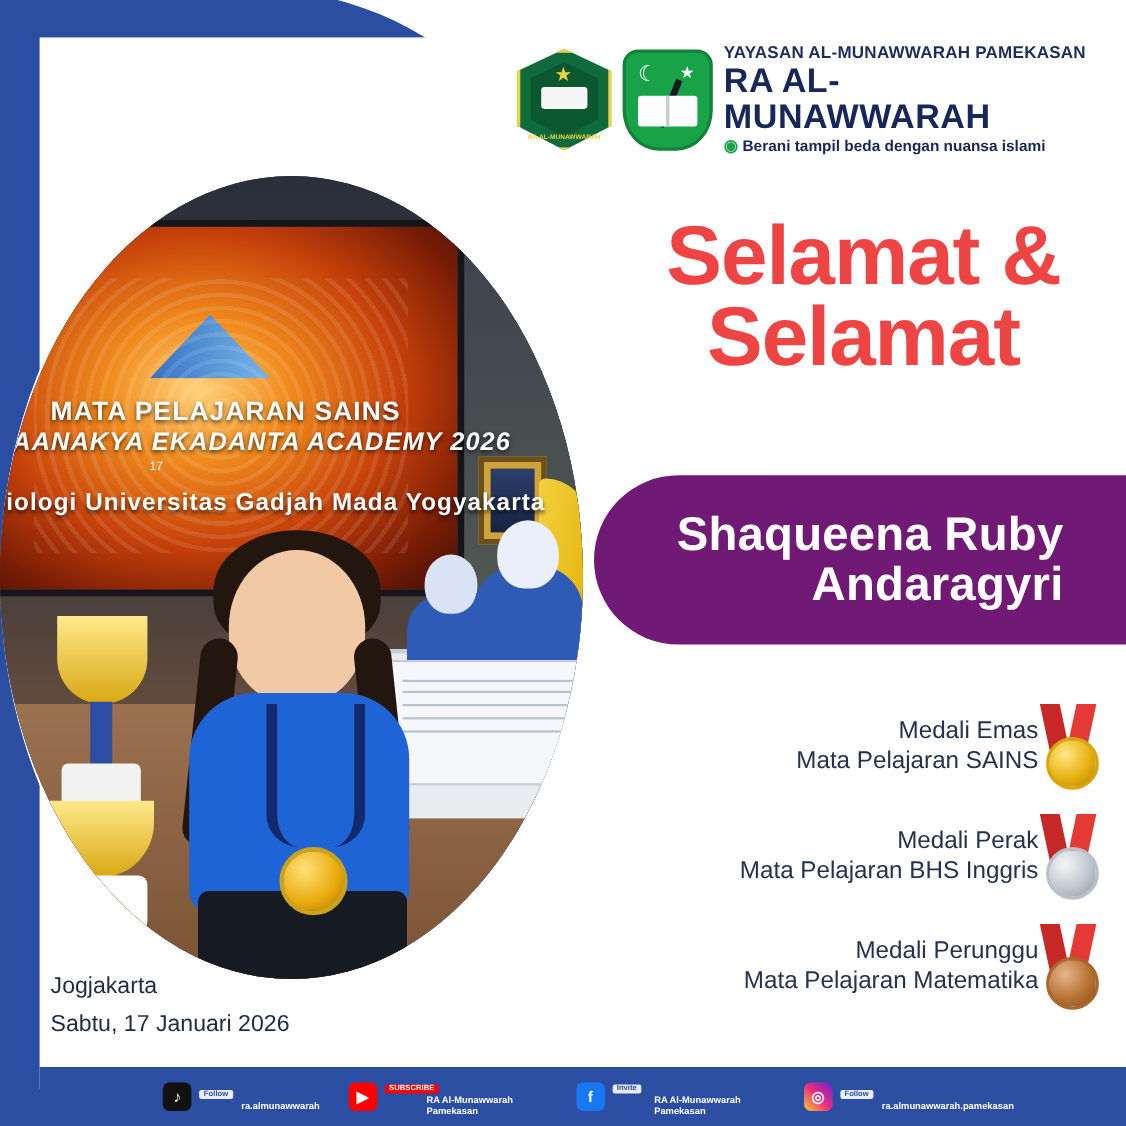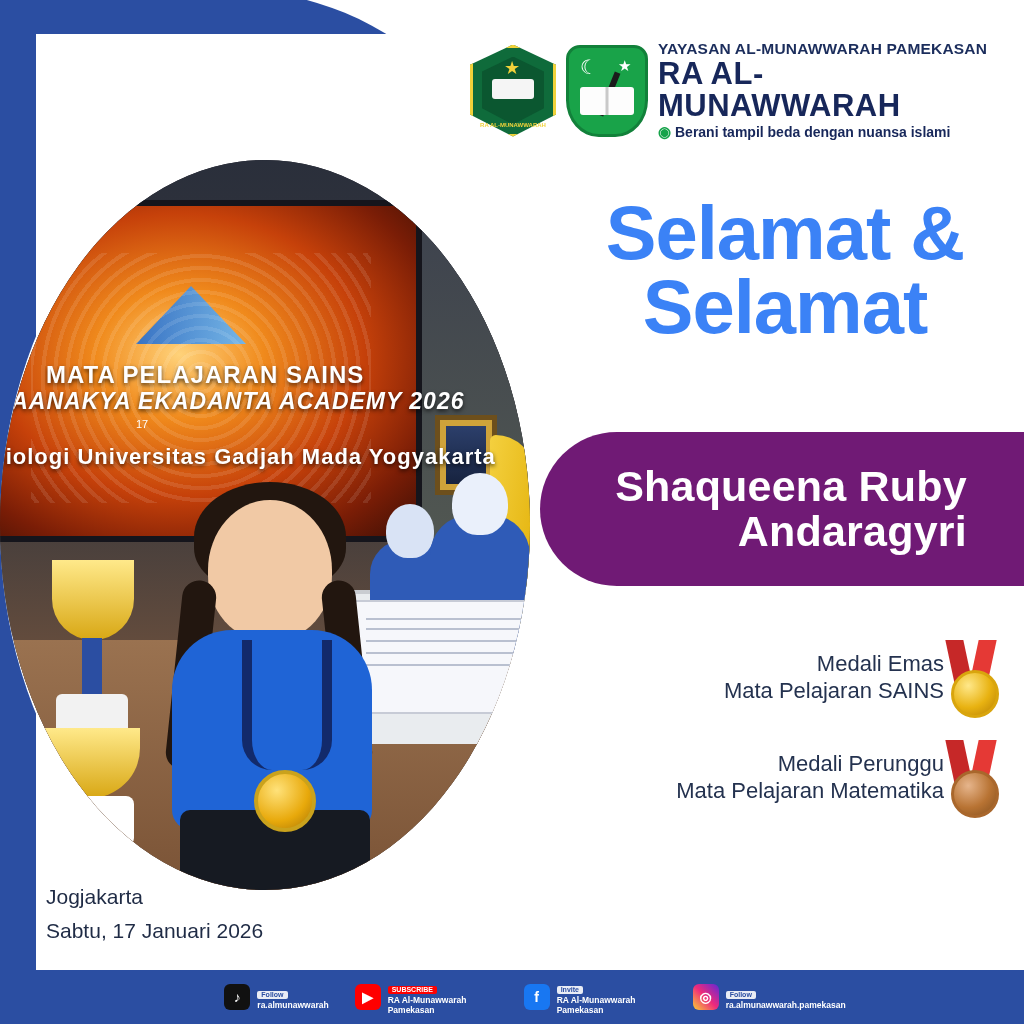--- a/index.html
+++ b/index.html
@@ -121,21 +121,21 @@
   .logo-green .pen{position:absolute;left:40px;top:26px;width:6px;height:46px;background:#1b1b1b;transform:rotate(22deg);}
   .hdr-text{flex:1 1 auto;color:#1b2d5c;}
   .hdr-line1{font-size:15.5px;font-weight:bold;letter-spacing:.2px;color:#1b2d5c;}
   .hdr-line2{font-size:31px;font-weight:bold;letter-spacing:.5px;color:#17275a;line-height:1.02;}
   .hdr-line3{font-size:14px;font-weight:bold;color:#17275a;margin-top:2px;}
   .hdr-line3 .dot{color:#16a34a;font-size:15px;}
 
   
   .selamat{
     position:absolute;left:560px;top:196px;width:450px;text-align:center;
-    color:#3b82f6;font-weight:bold;font-size:76px;line-height:.98;
+    color:#ef4444;font-weight:bold;font-size:76px;line-height:.98;
     letter-spacing:-1px;
   }
   .name-band{
     position:absolute;left:540px;top:432px;width:484px;height:154px;
     background:#701a75;border-top-left-radius:80px;border-bottom-left-radius:80px;
     display:flex;align-items:center;justify-content:center;
   }
   .name-text{
     color:#ffffff;font-weight:bold;font-size:43px;line-height:1.05;text-align:right;
     padding-right:18px;padding-left:36px;letter-spacing:.2px;
@@ -171,21 +171,21 @@
   }
   .soc{display:flex;align-items:center;gap:7px;}
   .soc .ico{width:26px;height:26px;border-radius:6px;display:flex;align-items:center;justify-content:center;color:#fff;font-size:14px;font-weight:bold;}
   .ico.tiktok{background:#111111;}
   .ico.youtube{background:#ff0000;}
   .ico.facebook{background:#1877f2;}
   .ico.instagram{background:linear-gradient(45deg,#f9ce34,#ee2a7b,#6228d7);}
   .soc .labels{color:#fff;line-height:1.15;}
   .soc .lab1{font-size:7px;background:#e9ecf5;color:#2b4ea2;padding:0 4px;border-radius:2px;display:inline-block;font-weight:bold;}
   .soc .lab1.red{background:#ff0000;color:#fff;}
-  .soc .lab2{font-size:8.5px;font-weight:bold;display:block;max-width:110px;}
+  .soc .lab2{font-size:8.5px;font-weight:bold;display:block;max-width:110px;margin-left:38px;}
 </style>
 </head>
 <body>
 
 <div class="poster">
 
   <div class="blue-left-round"></div>
   <div class="white-body"></div>
   <div class="white-curve"></div>
 
@@ -266,20 +266,31 @@
         <span class="l1">Mata  Pelajaran SAINS</span>
       </div>
       <div class="medal-ico gold">
         <div class="rib-l"></div>
           <div class="rib-r"></div>
           <div class="disc"></div>
       </div>
     </div>
     <div class="medal-row">
       <div class="medal-txt">
+        <span class="l1">Medali Perak</span>
+        <span class="l1">Mata  Pelajaran BHS Inggris</span>
+      </div>
+      <div class="medal-ico silver">
+        <div class="rib-l"></div>
+          <div class="rib-r"></div>
+          <div class="disc"></div>
+      </div>
+    </div>
+    <div class="medal-row">
+      <div class="medal-txt">
         <span class="l1">Medali Perunggu</span>
         <span class="l1">Mata  Pelajaran Matematika</span>
       </div>
       <div class="medal-ico bronze">
         <div class="rib-l"></div>
           <div class="rib-r"></div>
           <div class="disc"></div>
       </div>
     </div>
   </div>

